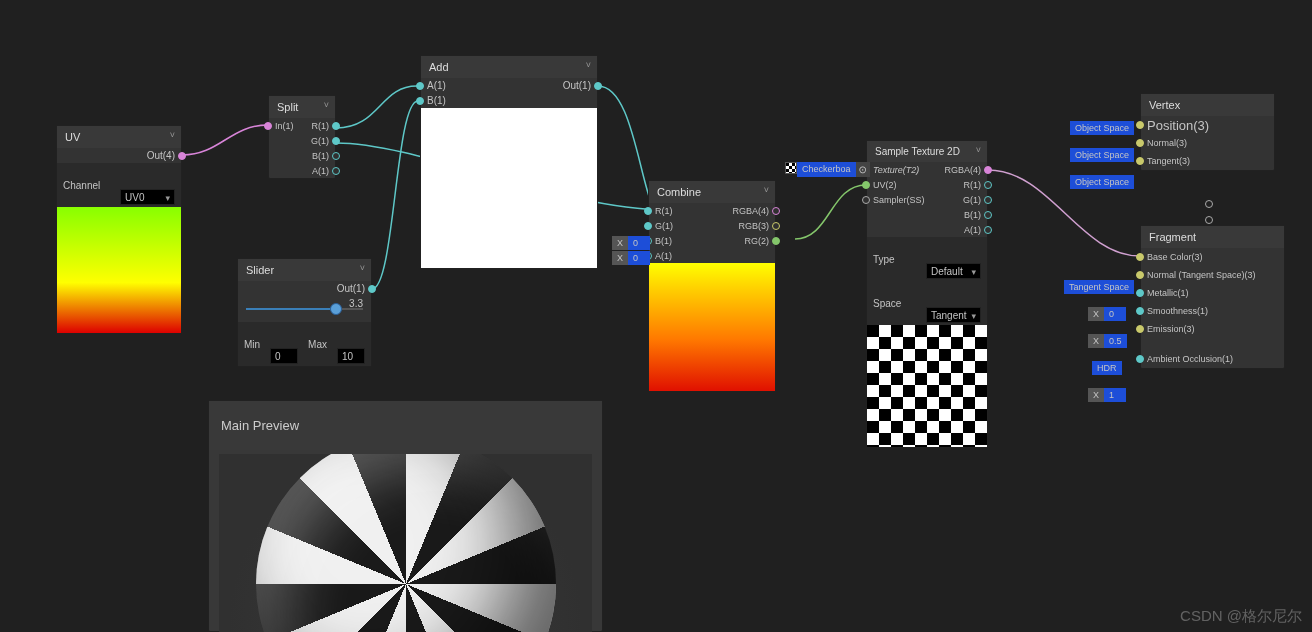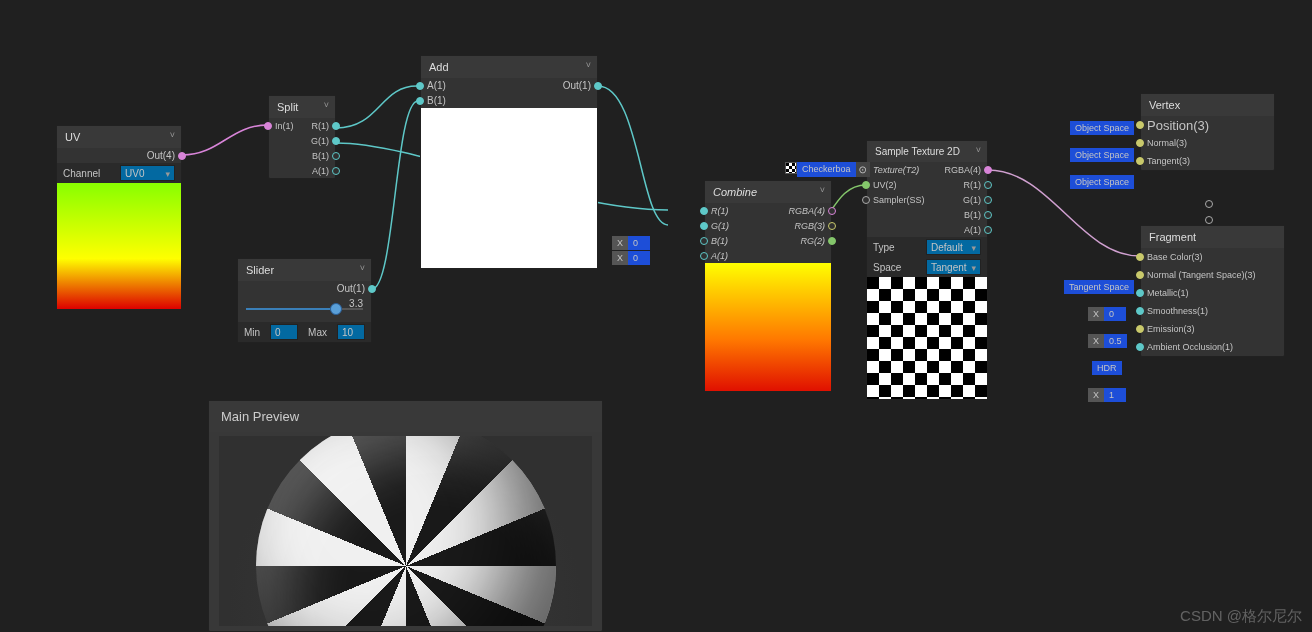--- a/index.html
+++ b/index.html
@@ -35,24 +35,24 @@
   .port-l { left: -5px; }
   .port-r { right: -5px; }
   .cyan { background: #5ec8c8; border-color: #5ec8c8; }
   .green { background: #84c66b; border-color: #84c66b; }
   .yellow { background: #c9c96b; border-color: #c9c96b; }
   .pink { background: #d884d8; border-color: #d884d8; }
   .red { background: #c86b6b; border-color: #c86b6b; }
   .grey { background: #888; border-color: #aaa; }
   .open { background: #303030 !important; }
   .field {
-    background: #0369a1; border: 1px solid #222;
+    background: #000000; border: 1px solid #222;
     color: #c4c4c4; font-size: 10px;
     padding: 1px 4px; height: 16px;
-    display: flex; align-items: flex-end; justify-content: space-between;
+    display: flex; align-items: flex-end; justify-content: space-between; margin-top: 24px;
   }
   .dropdown::after { content: "▾"; color: #999; margin-left: 4px; font-size: 9px; }
   .xbox {
     display: flex; position: absolute;
   }
   .xbox .xl { background: #555; padding: 2px 5px; font-size: 9px; }
   .xbox .xv { background: #1d4ed8; padding: 2px 5px; font-size: 9px; min-width: 22px; }
   .sub { background: #2a2a2a; padding: 2px 6px; display: flex; justify-content: space-between; align-items: center; }
   .preview { width: 100%; }
   svg.wires { position: absolute; top: 0; left: 0; width: 1312px; height: 632px; pointer-events: none; }
@@ -150,21 +150,21 @@
     <span style="margin-left:auto;">Out(1)</span>
       <span class="port port-r cyan"></span>
   </div>
   <div class="row row-l">
       <span class="port port-l cyan"></span>
       <span>B(1)</span>
     </div>
   <div class="preview" style="height:160px; background:#ffffff;"></div>
 </div>
 
-<div class="node" style="left:704px; top:180px; width:128px;font-style:italic;">
+<div class="node" style="left:648px; top:180px; width:128px;">
   <div class="node-title">Combine</div>
   <div class="collapse">˅</div>
   <div class="row">
       <span class="port port-l cyan"></span>
       <span style="font-size:9px;">R(1)</span>
     <span style="margin-left:auto;font-size:9px;">RGBA(4)</span>
       <span class="port port-r pink open"></span>
     </div>
   <div class="row">
       <span class="port port-l cyan"></span>
@@ -282,21 +282,21 @@
       <span style="font-size:9px;">Metallic(1)</span>
     </div>
   <div class="row row-l" style="height:18px;">
       <span class="port port-l cyan"></span>
       <span style="font-size:9px;">Smoothness(1)</span>
     </div>
   <div class="row row-l" style="height:18px;">
       <span class="port port-l yellow"></span>
       <span style="font-size:9px;">Emission(3)</span>
     </div>
-  <div class="row row-l" style="height:18px;">
+  <div class="row row-l" style="height:18px;margin-top:12px;">
       <span class="port port-l cyan"></span>
       <span style="font-size:9px;">Ambient Occlusion(1)</span>
     </div>
 </div>
 <div class="xbox" style="left:1064px; top:280px;">
     <span class="xv">Tangent Space</span>
   </div>
 <div class="xbox" style="left:1088px; top:307px;">
     <span class="xl">X</span>
     <span class="xv">0</span>
@@ -309,21 +309,21 @@
     <span class="xv hdr">HDR</span>
   </div>
 <div class="xbox" style="left:1088px; top:388px;">
     <span class="xl">X</span>
     <span class="xv">1</span>
   </div>
 <div style="position:absolute; left:1205px; top:200px; width:8px;height:8px;border:1px solid #aaa;border-radius:50%;"></div>
 <div style="position:absolute; left:1205px; top:216px; width:8px;height:8px;border:1px solid #aaa;border-radius:50%;"></div>
 
 <div class="node" style="left:208px; top:400px; width:395px; height:232px; background:#383838;">
-  <div class="node-title" style="font-size:13px; padding:8px 12px; color:#ccc;">Main Preview</div>
+  <div class="node-title" style="font-size:13px; padding:17px 12px; color:#ccc;">Main Preview</div>
   <div style="margin:4px 10px; height:190px; background:radial-gradient(circle at 50% 90%, #3a3a3a 0%, #303030 70%); position:relative; overflow:hidden;">
     <div style="position:absolute; left:50%; bottom:-90px; transform:translateX(-50%); width:300px; height:300px; border-radius:50%;
       background-image: repeating-conic-gradient(#f0f0f0 0deg 22.5deg, #1a1a1a 22.5deg 45deg);
       box-shadow: inset -40px -40px 80px rgba(0,0,0,0.6), inset 30px 30px 60px rgba(255,255,255,0.3);">
     </div>
   </div>
 </div>
 
 <div class="watermark">CSDN @格尔尼尔</div>
 

